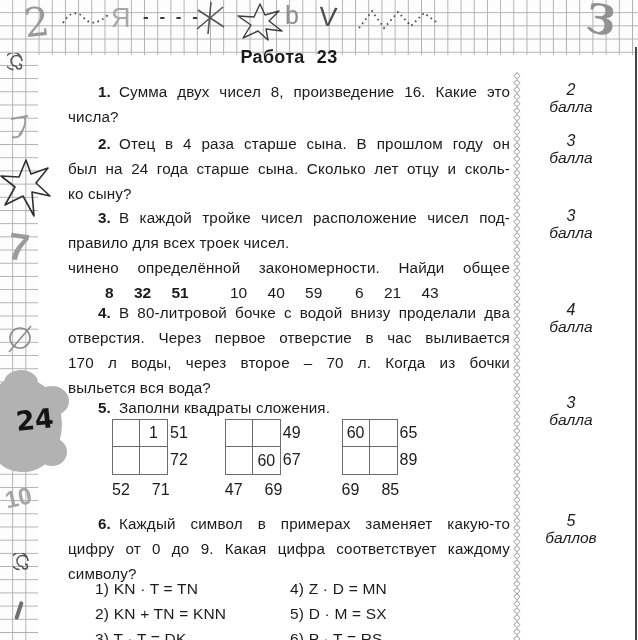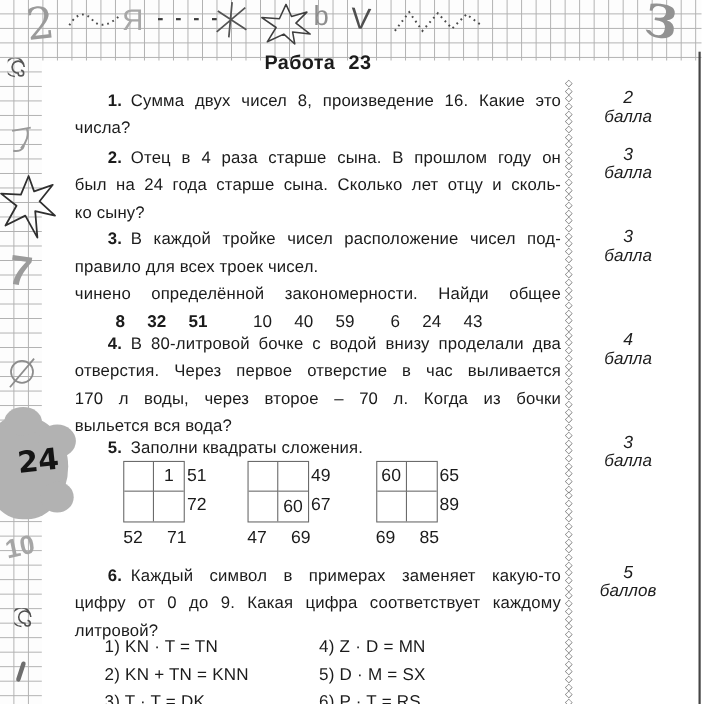--- a/index.html
+++ b/index.html
@@ -141,21 +141,21 @@
     <div class="line">ко сыну?</div>
   </div>
 
   <div class="prob" style="top:205px">
     <div class="line j first"><b class="pnum">3.</b><span>В каждой тройке чисел расположение чисел под-</span></div>
     <div class="line">правило для всех троек чисел.</div>
     <div class="line j">чинено определённой закономерности. Найди общее</div>
     <div class="triples">
       <span class="triple t1">8 32 51</span>
       <span class="triple t2">10 40 59</span>
-      <span class="triple t3">6 24 43</span>
+      <span class="triple t3">6 21 43</span>
     </div>
   </div>
 
   <div class="prob" style="top:300px">
     <div class="line j first"><b class="pnum">4.</b><span>В 80-литровой бочке с водой внизу проделали два</span></div>
     <div class="line j">отверстия. Через первое отверстие в час выливается</div>
     <div class="line j">170 л воды, через второе – 70 л. Когда из бочки</div>
     <div class="line">выльется вся вода?</div>
   </div>
 
@@ -219,21 +219,21 @@
           <span>85</span>
         </div>
       </div>
 
     </div>
   </div>
 
   <div class="prob" style="top:511px;height:129px">
     <div class="line j first"><b class="pnum">6.</b><span>Каждый символ в примерах заменяет какую-то</span></div>
     <div class="line j">цифру от 0 до 9. Какая цифра соответствует каждому</div>
-    <div class="line">литровой?</div>
+    <div class="line">символу?</div>
     <div class="eq-col c1">
       <div class="eq">1) KN · T = TN</div>
       <div class="eq">2) KN + TN = KNN</div>
       <div class="eq">3) T · T = DK</div>
     </div>
     <div class="eq-col c2">
       <div class="eq">4) Z · D = MN</div>
       <div class="eq">5) D · M = SX</div>
       <div class="eq">6) P · T = RS</div>
     </div>

